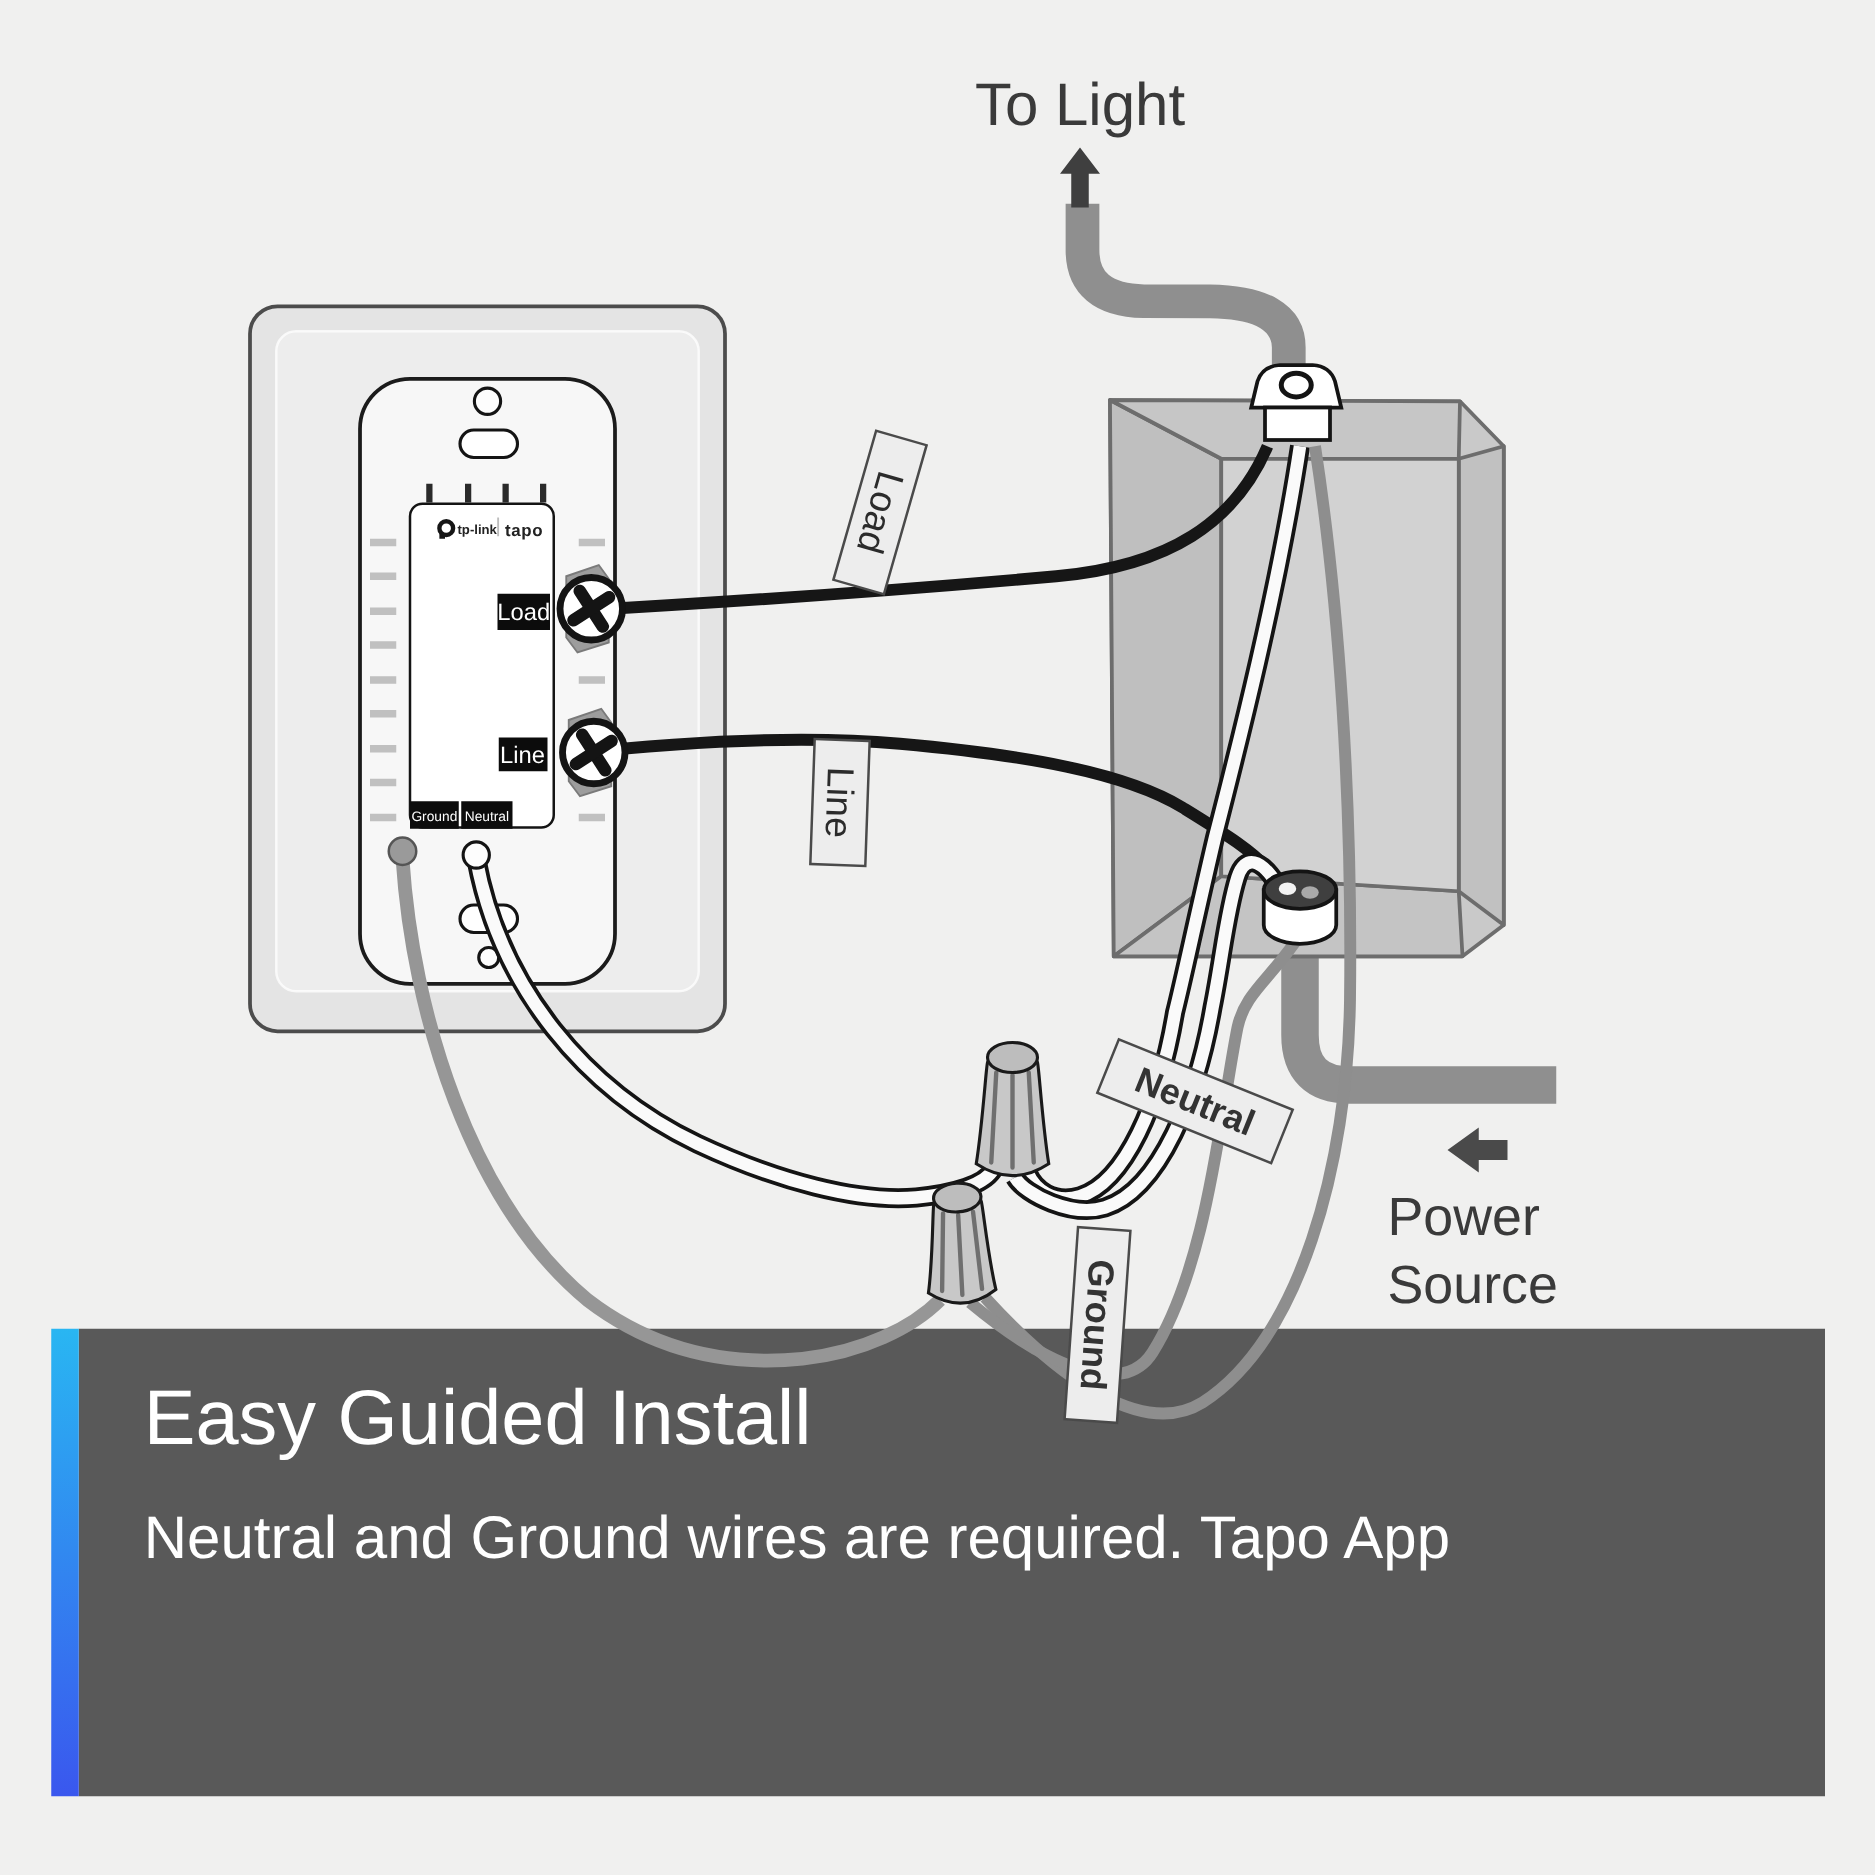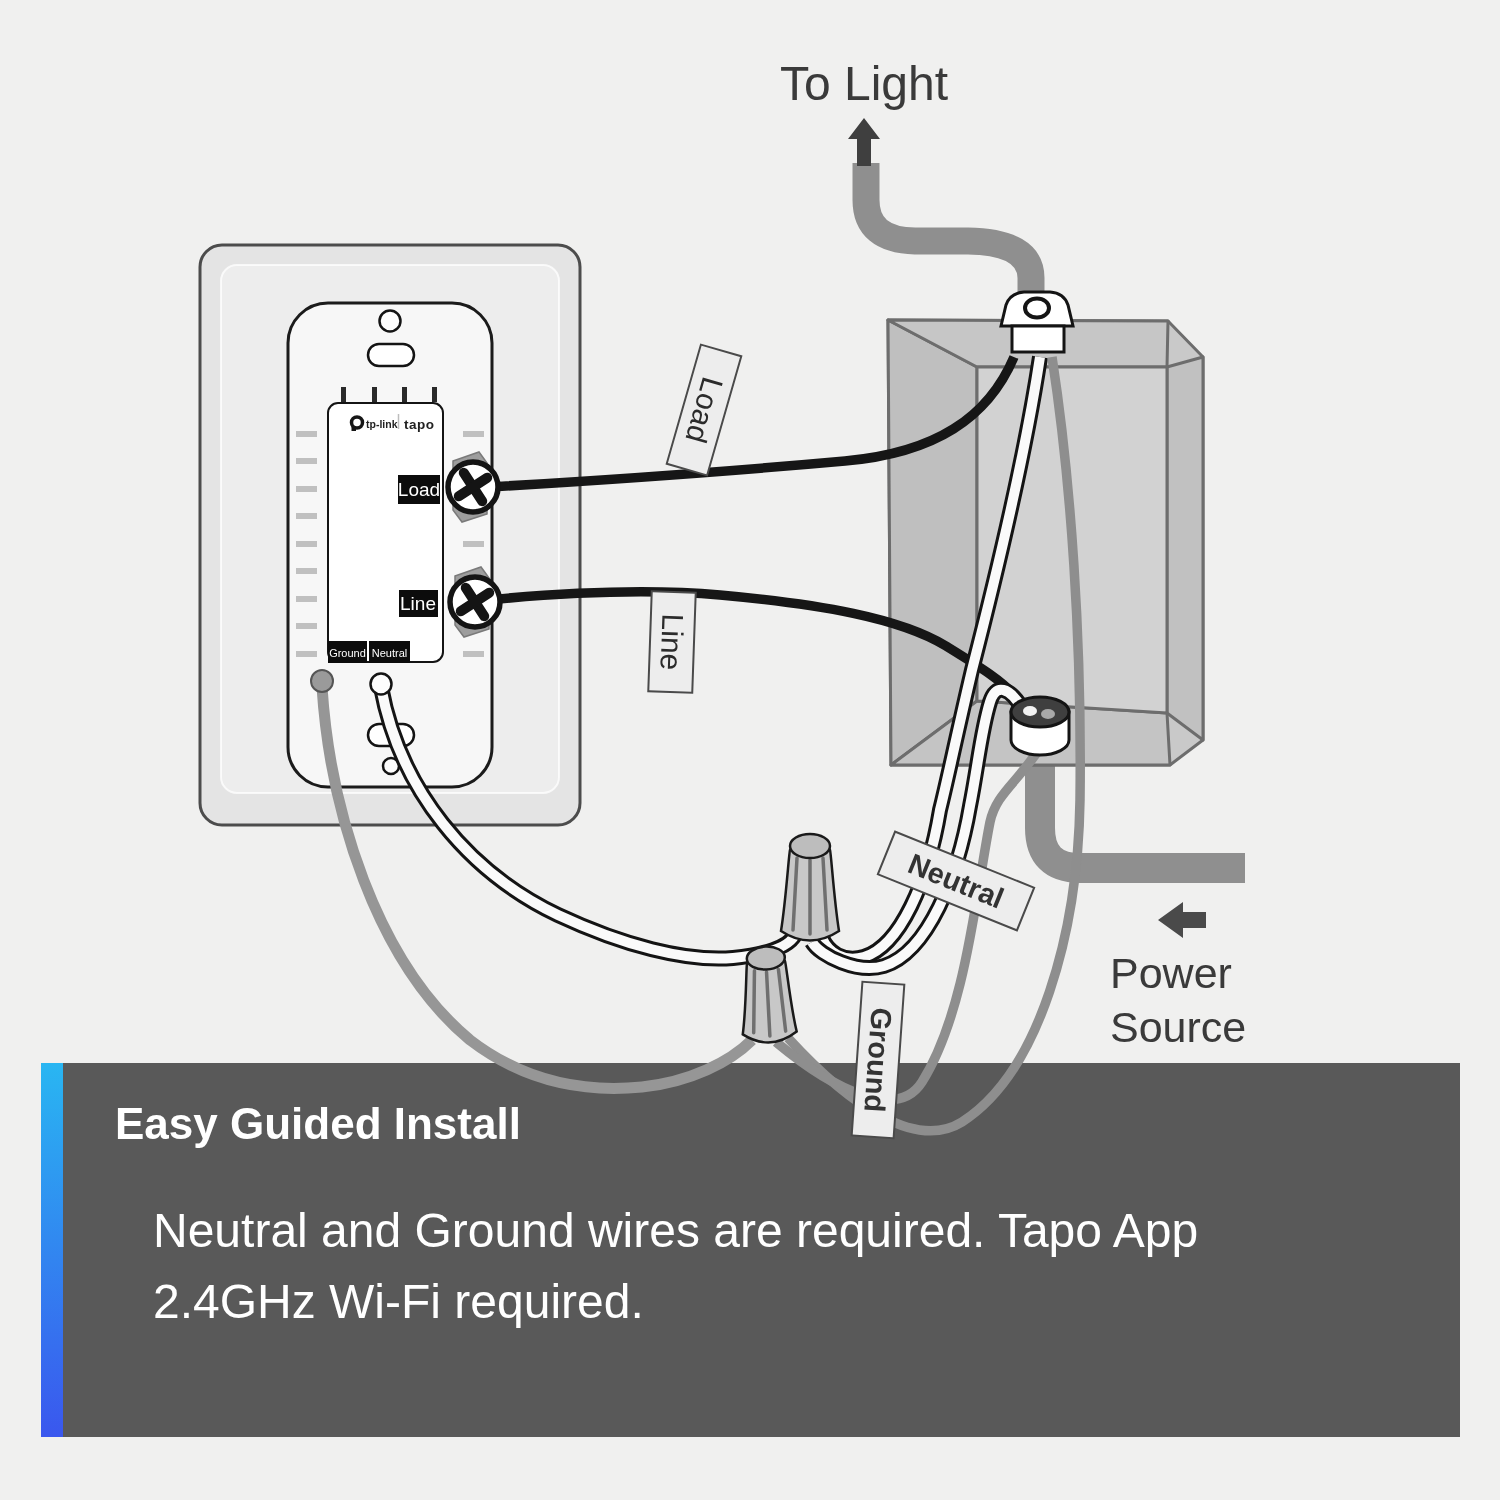--- a/index.html
+++ b/index.html
@@ -5,35 +5,34 @@
   html,body{margin:0;padding:0;}
   #canvas{position:relative;width:1500px;height:1500px;overflow:hidden;
           font-family:"Liberation Sans", sans-serif;background:#f0f0ef;}
   #diagram-svg{position:absolute;left:0;top:0;z-index:3;pointer-events:none;}
   .svg-label{font-family:"Liberation Sans", sans-serif;}
   #info-panel{position:absolute;left:63px;top:1063px;width:1397px;height:374px;
               background:#595959;z-index:1;}
   #accent-bar{position:absolute;left:41px;top:1063px;width:22px;height:374px;
               background:linear-gradient(180deg,#29b6f2 0%,#3a57ee 100%);z-index:2;}
   #panel-heading{position:absolute;left:52px;top:36px;color:#fff;
-                 font-size:44px;font-weight:700;letter-spacing:0;}
+                 font-size:62px;font-weight:400;letter-spacing:0;}
   #panel-body{position:absolute;left:52px;top:132px;color:#fff;
-              font-size:48px;font-weight:400;line-height:71px;margin-left:38px;}
+              font-size:48px;font-weight:400;line-height:71px;}
 </style>
 </head>
 <body>
 
 <div id="canvas" style="background: rgb(240, 240, 239);">
 
   <div id="accent-bar" style="background: linear-gradient(rgb(41, 182, 242) 0%, rgb(58, 87, 238) 100%);"></div>
   <div id="info-panel" style="background: rgb(89, 89, 89); color: rgb(255, 255, 255);">
     <div id="panel-heading">Easy Guided Install</div>
     <div id="panel-body">
       <div>Neutral and Ground wires are required. Tapo App</div>
-      <div>2.4GHz Wi-Fi required.</div>
     </div>
   </div>
 
   <svg id="diagram-svg" width="1500" height="1500" viewBox="0 0 1500 1500">
 
     <path d="M 866,163 V 200 Q 866,240 915,241 H 968 Q 1031,242 1031,278 V 302" fill="none" stroke="#8f8f8f" stroke-width="27"></path>
     <path d="M 1040,744 L 1040,828 Q 1040,868 1080,868 L 1245,868" fill="none" stroke="#8f8f8f" stroke-width="30"></path>
 
     <g stroke="#6d6d6d" stroke-width="3" stroke-linejoin="round">
       <polygon points="888,320 1168,321 1203,357 1203,740 1170,765 891,765" fill="#c9c9c9"></polygon>

